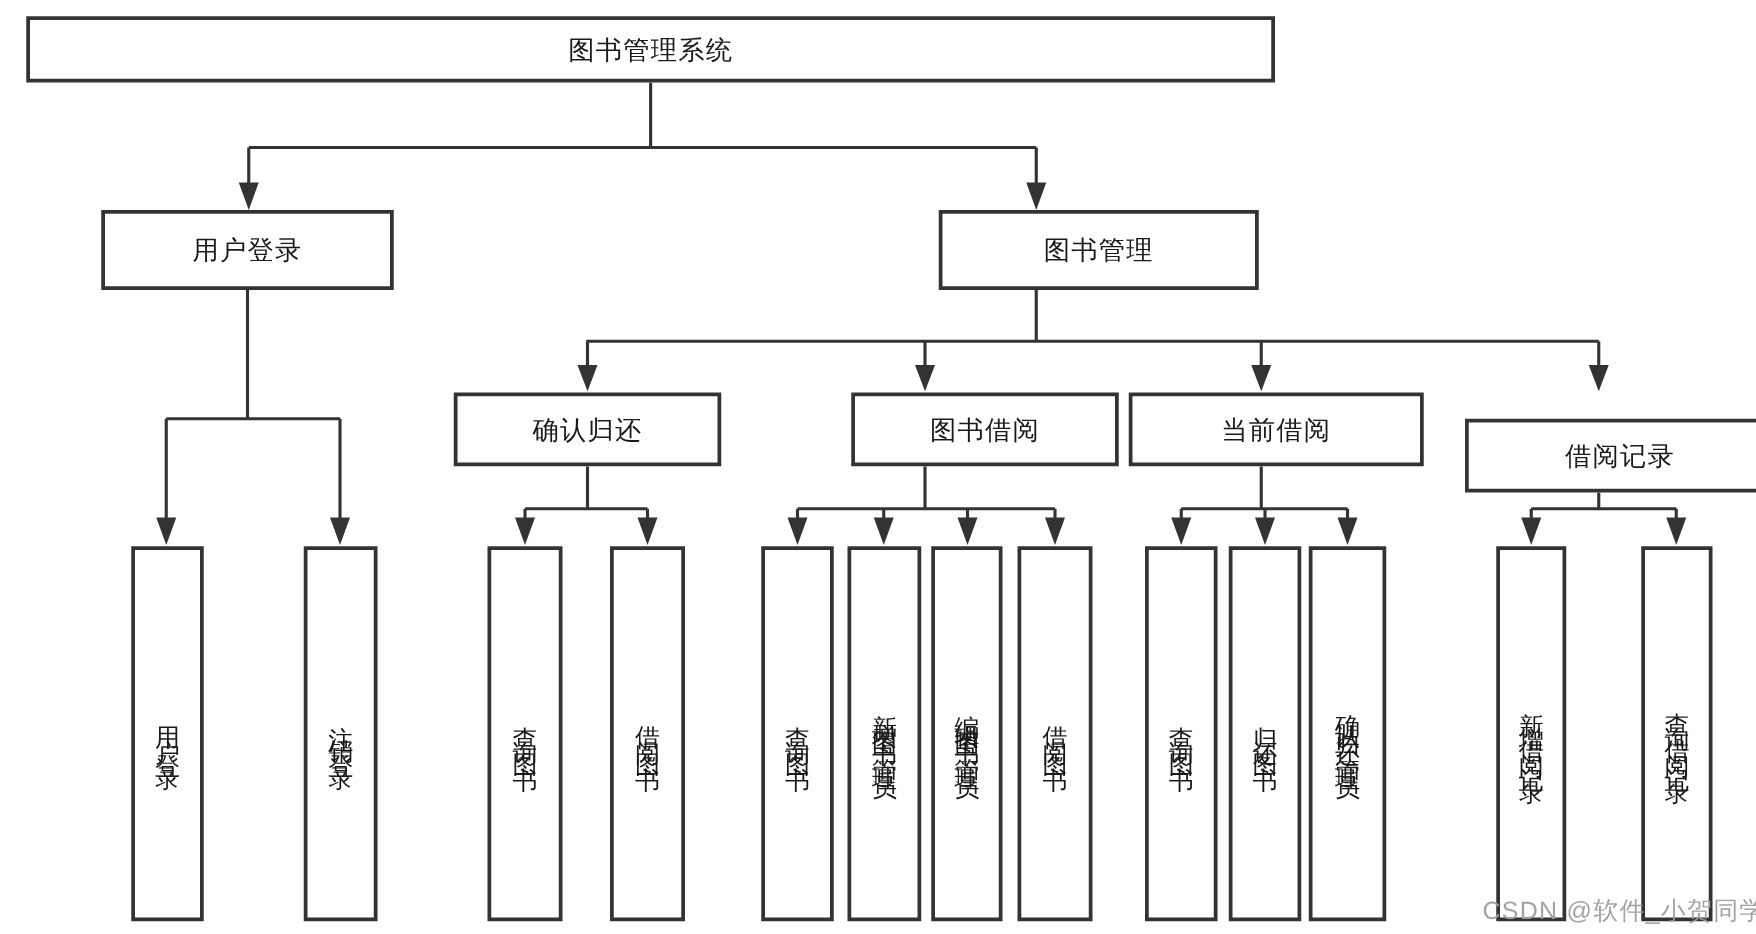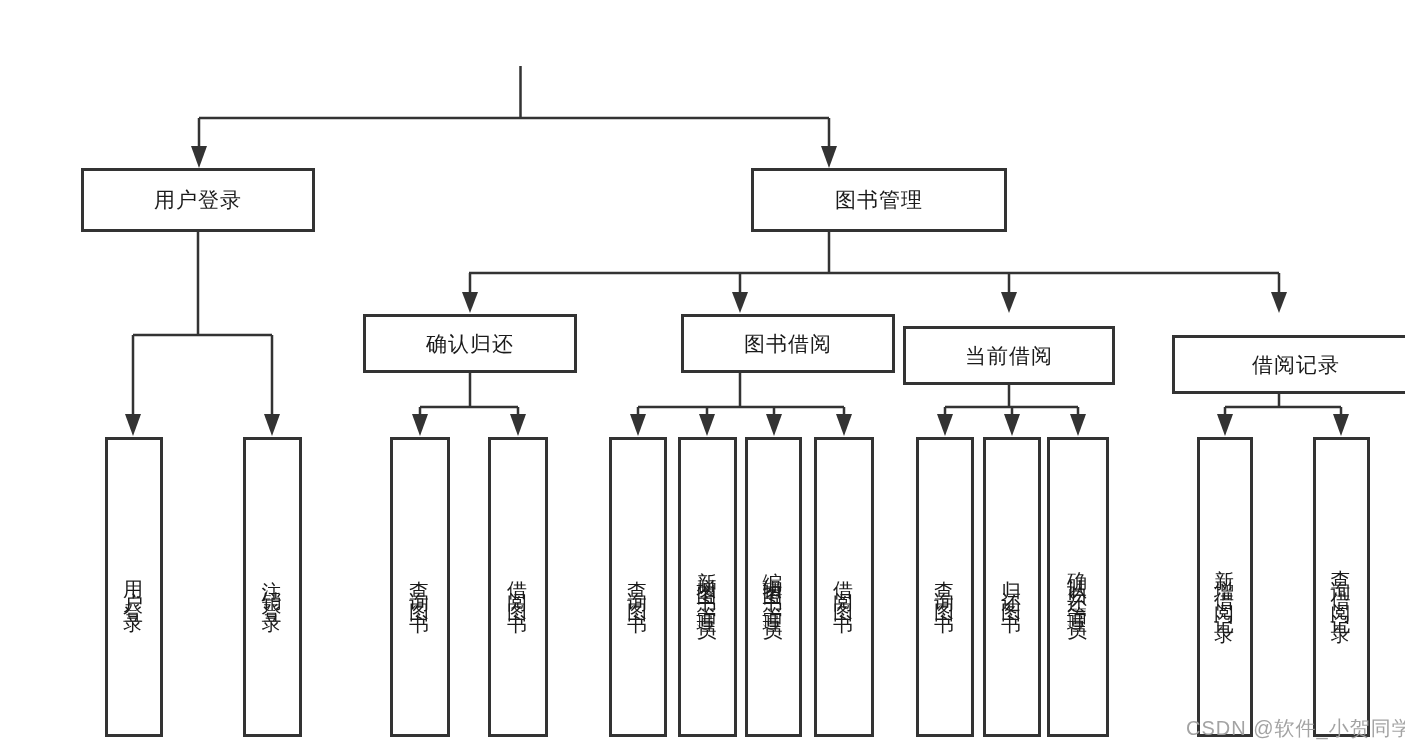--- a/index.html
+++ b/index.html
@@ -103,27 +103,28 @@
       <polygon points="766,414 782,414 774,436"></polygon>
       <polygon points="836,414 852,414 844,436"></polygon>
       <polygon points="937,414 953,414 945,436"></polygon>
       <polygon points="1004,414 1020,414 1012,436"></polygon>
       <polygon points="1070,414 1086,414 1078,436"></polygon>
       <polygon points="1217,414 1233,414 1225,436"></polygon>
       <polygon points="1333,414 1349,414 1341,436"></polygon>
     </g>
   </svg>
 
+  <div class="hbox" style="left:21px; top:13px; width:999px; height:53px;">图书管理系统</div>
 
   <div class="hbox" style="left:81px; top:168px; width:234px; height:64px;">用户登录</div>
   <div class="hbox" style="left:751px; top:168px; width:256px; height:64px;">图书管理</div>
 
   <div class="hbox" style="left:363px; top:314px; width:214px; height:59px;">确认归还</div>
   <div class="hbox" style="left:633px; top:314px; width:214px; height:59px;margin-left:48px;">图书借阅</div>
-  <div class="hbox" style="left:903px; top:314px; width:212px; height:59px;margin-top:12px;">当前借阅</div>
+  <div class="hbox" style="left:903px; top:314px; width:236px; height:59px;">当前借阅</div>
   <div class="hbox" style="left:1172px; top:314px; width:248px; height:59px;margin-top:21px;">借阅记录</div>
 
   <div class="leaf" style="left:105px; width:58px;">
     <span>用户登录</span>
   </div>
   <div class="leaf" style="left:243px; width:59px;">
     <span>注销登录</span>
   </div>
 
   <div class="leaf" style="left:390px; width:60px;">

